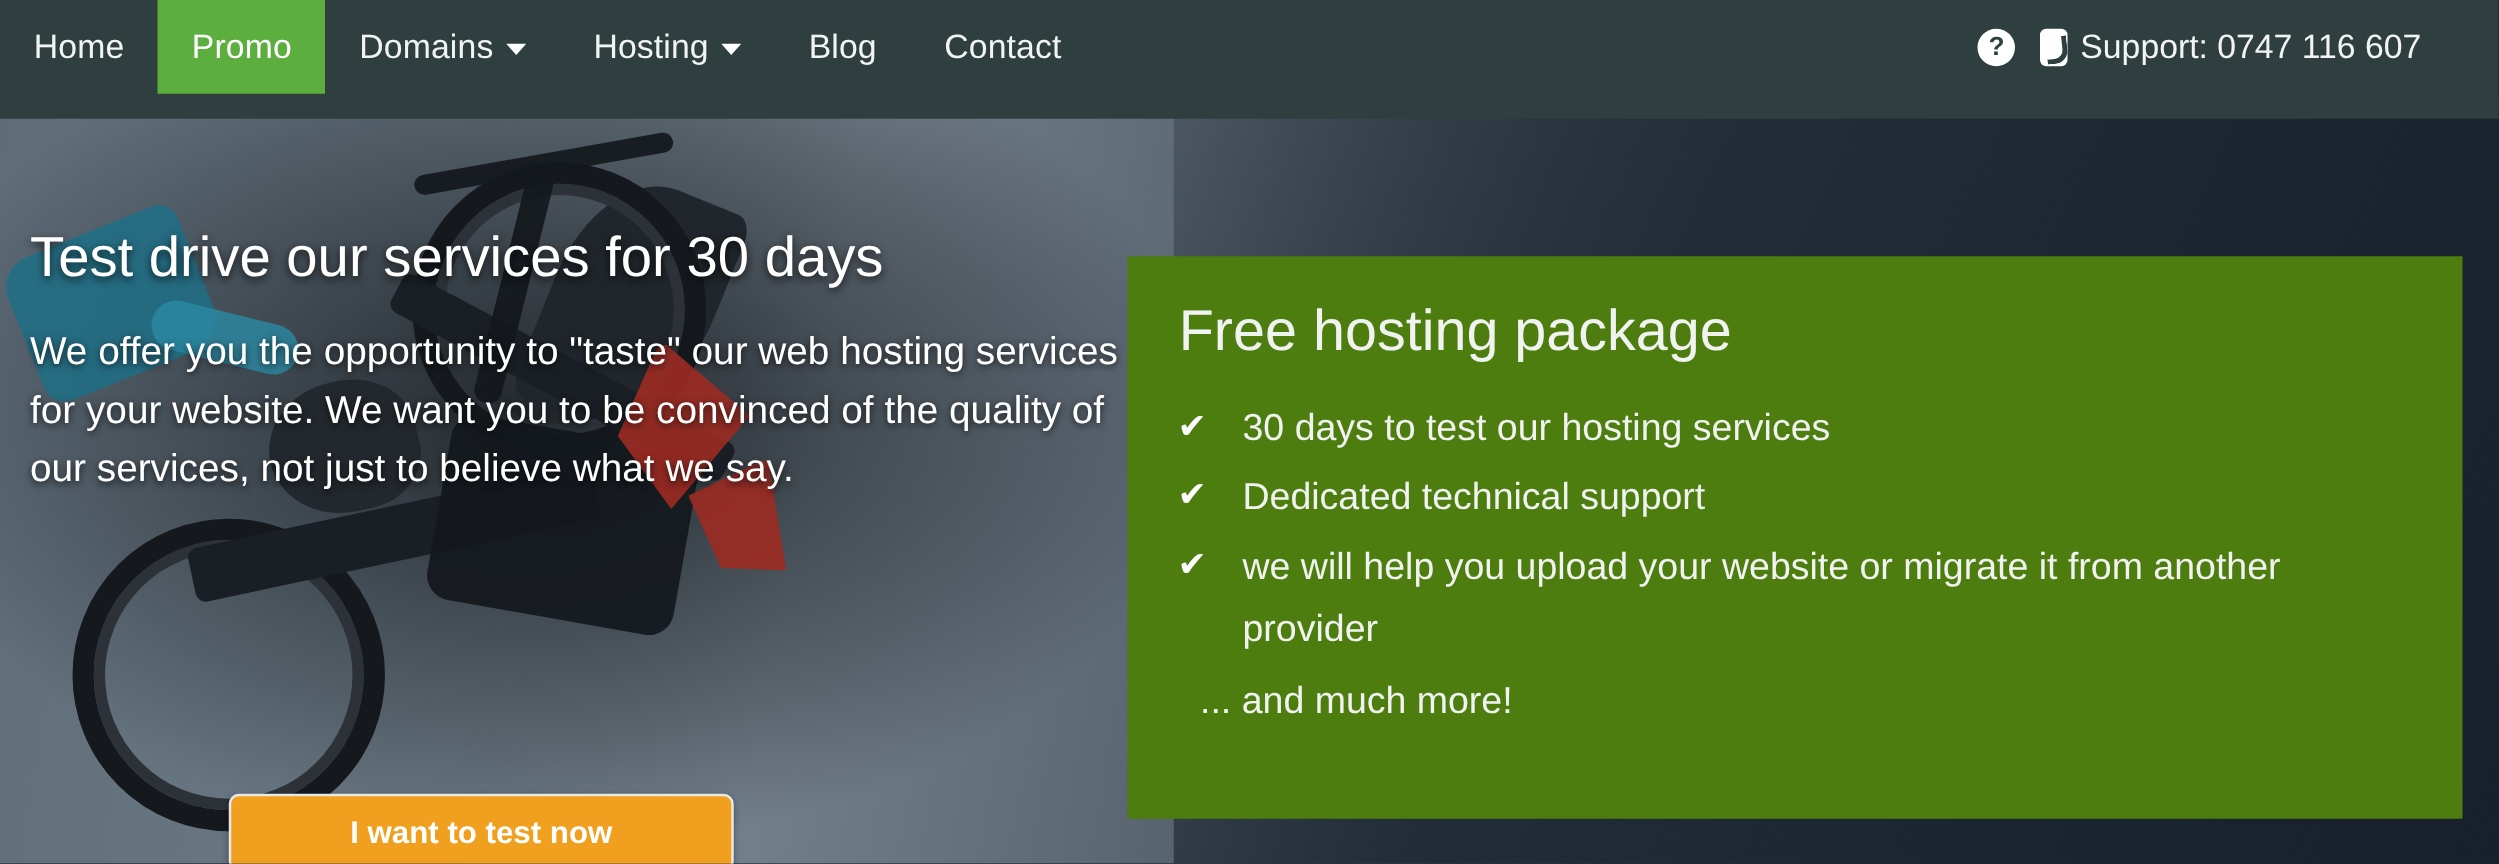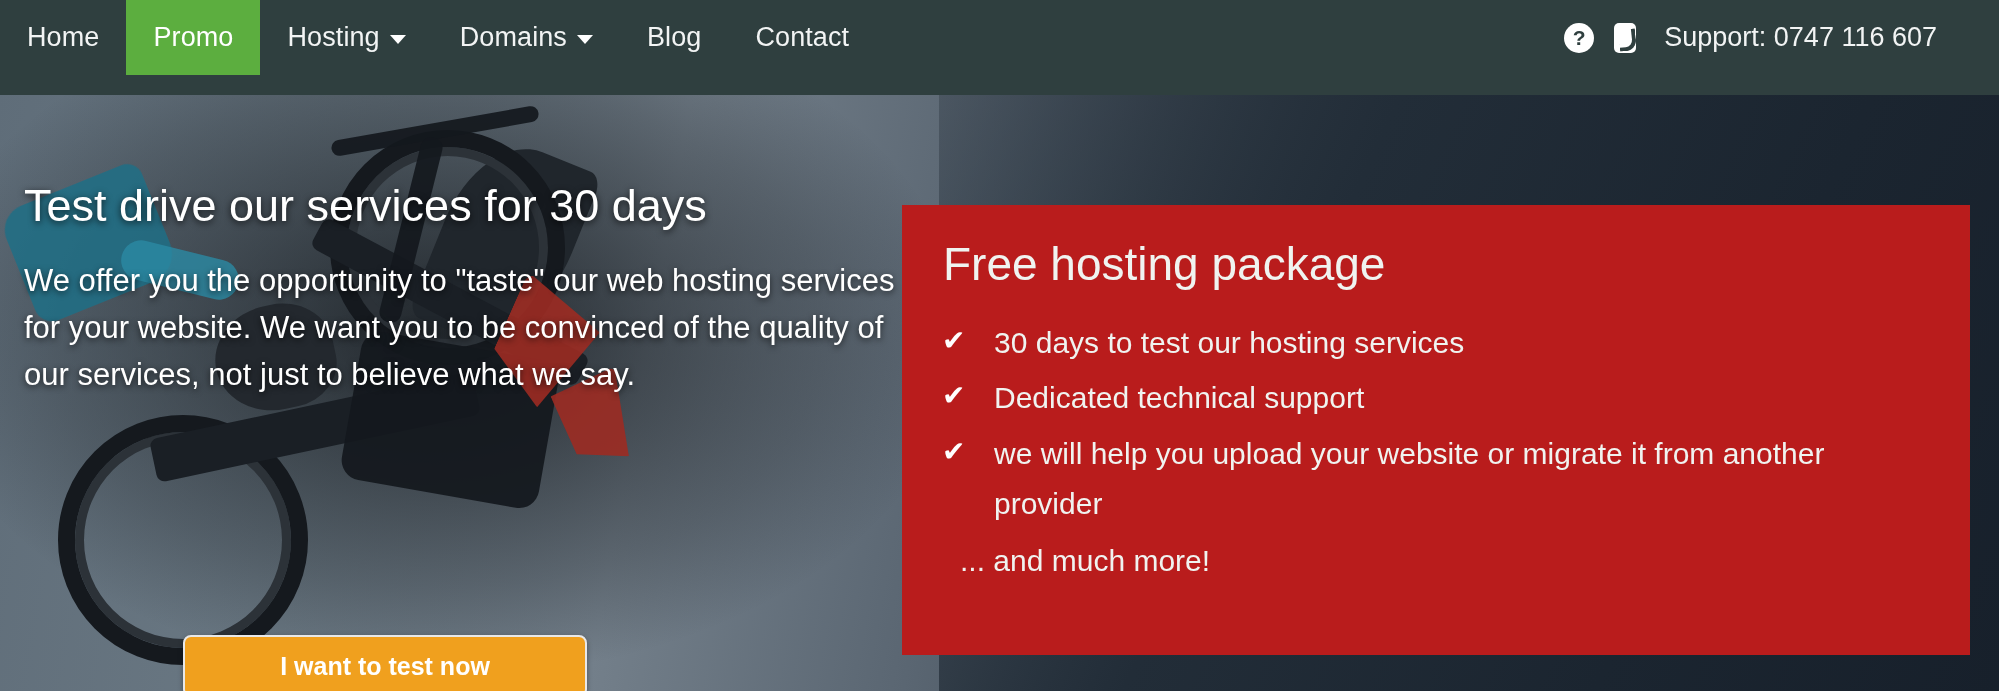--- a/index.html
+++ b/index.html
@@ -79,21 +79,21 @@
     font-weight: bold;
     display: flex;
     align-items: center;
     justify-content: center;
     cursor: pointer;
     line-height: 1;
   }
   .support-block {
     display: flex;
     align-items: center;
-    gap: 28px;
+    gap: 10px;
     color: #f2f4f4;
     font-size: 27px;
     white-space: nowrap;
     cursor: pointer;
   }
   .phone-icon {
     position: relative;
     width: 22px;
     height: 30px;
     background: #ffffff;
@@ -244,21 +244,21 @@
     box-shadow: 0 2px 5px rgba(0,0,0,0.35);
   }
 
   
   .promo-card {
     position: absolute;
     left: 902px;
     top: 130px;
     width: 1068px;
     height: 450px;
-    background: #b91c1c;
+    background: #4d7c0f;
     z-index: 20;
     padding: 34px 40px 0 40px;
   }
   .promo-title {
     color: #f0f3f0;
     font-size: 46px;
     font-weight: normal;
     line-height: 1.1;
     margin-bottom: 28px;
     padding-left: 1px;
@@ -300,26 +300,26 @@
 
       <div class="nav-item">
         <span>Home</span>
       </div>
 
       <div class="nav-item active">
         <span>Promo</span>
       </div>
 
       <div class="nav-item">
+        <span>Domains</span>
+        <span class="caret"></span>
+      </div>
+
+      <div class="nav-item">
         <span>Hosting</span>
-        <span class="caret"></span>
-      </div>
-
-      <div class="nav-item">
-        <span>Domains</span>
         <span class="caret"></span>
       </div>
 
 
 
       <div class="nav-item">
         <span>Blog</span>
       </div>
 
       <div class="nav-item">

